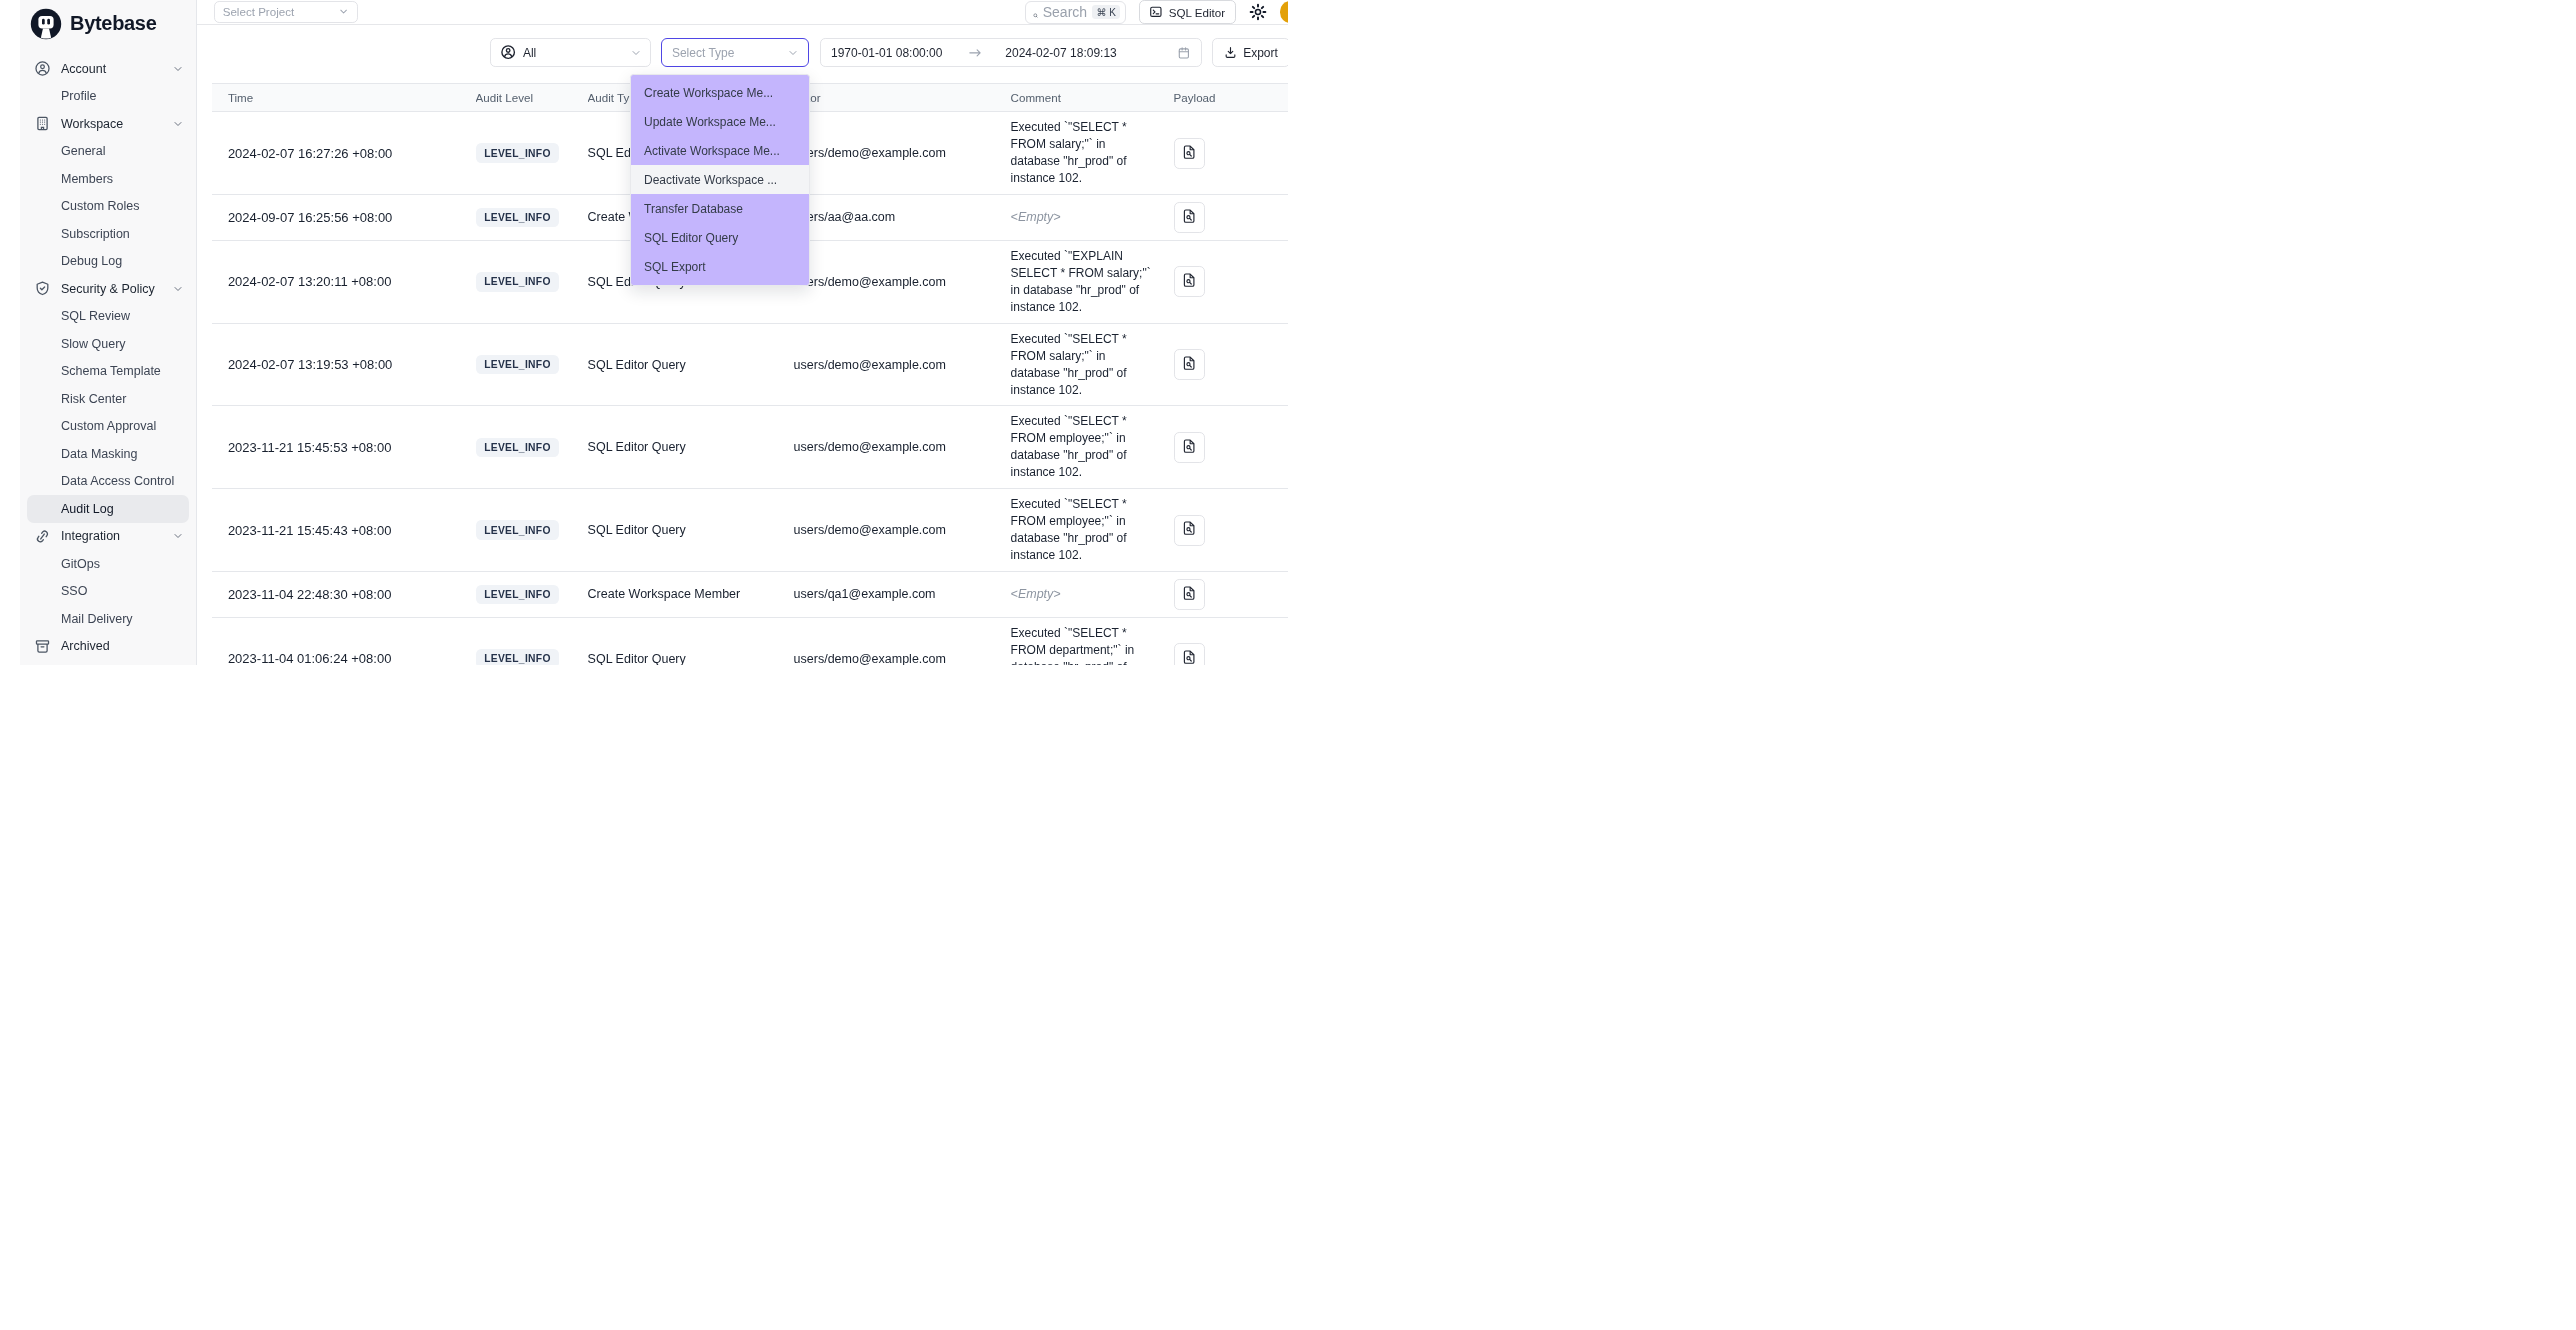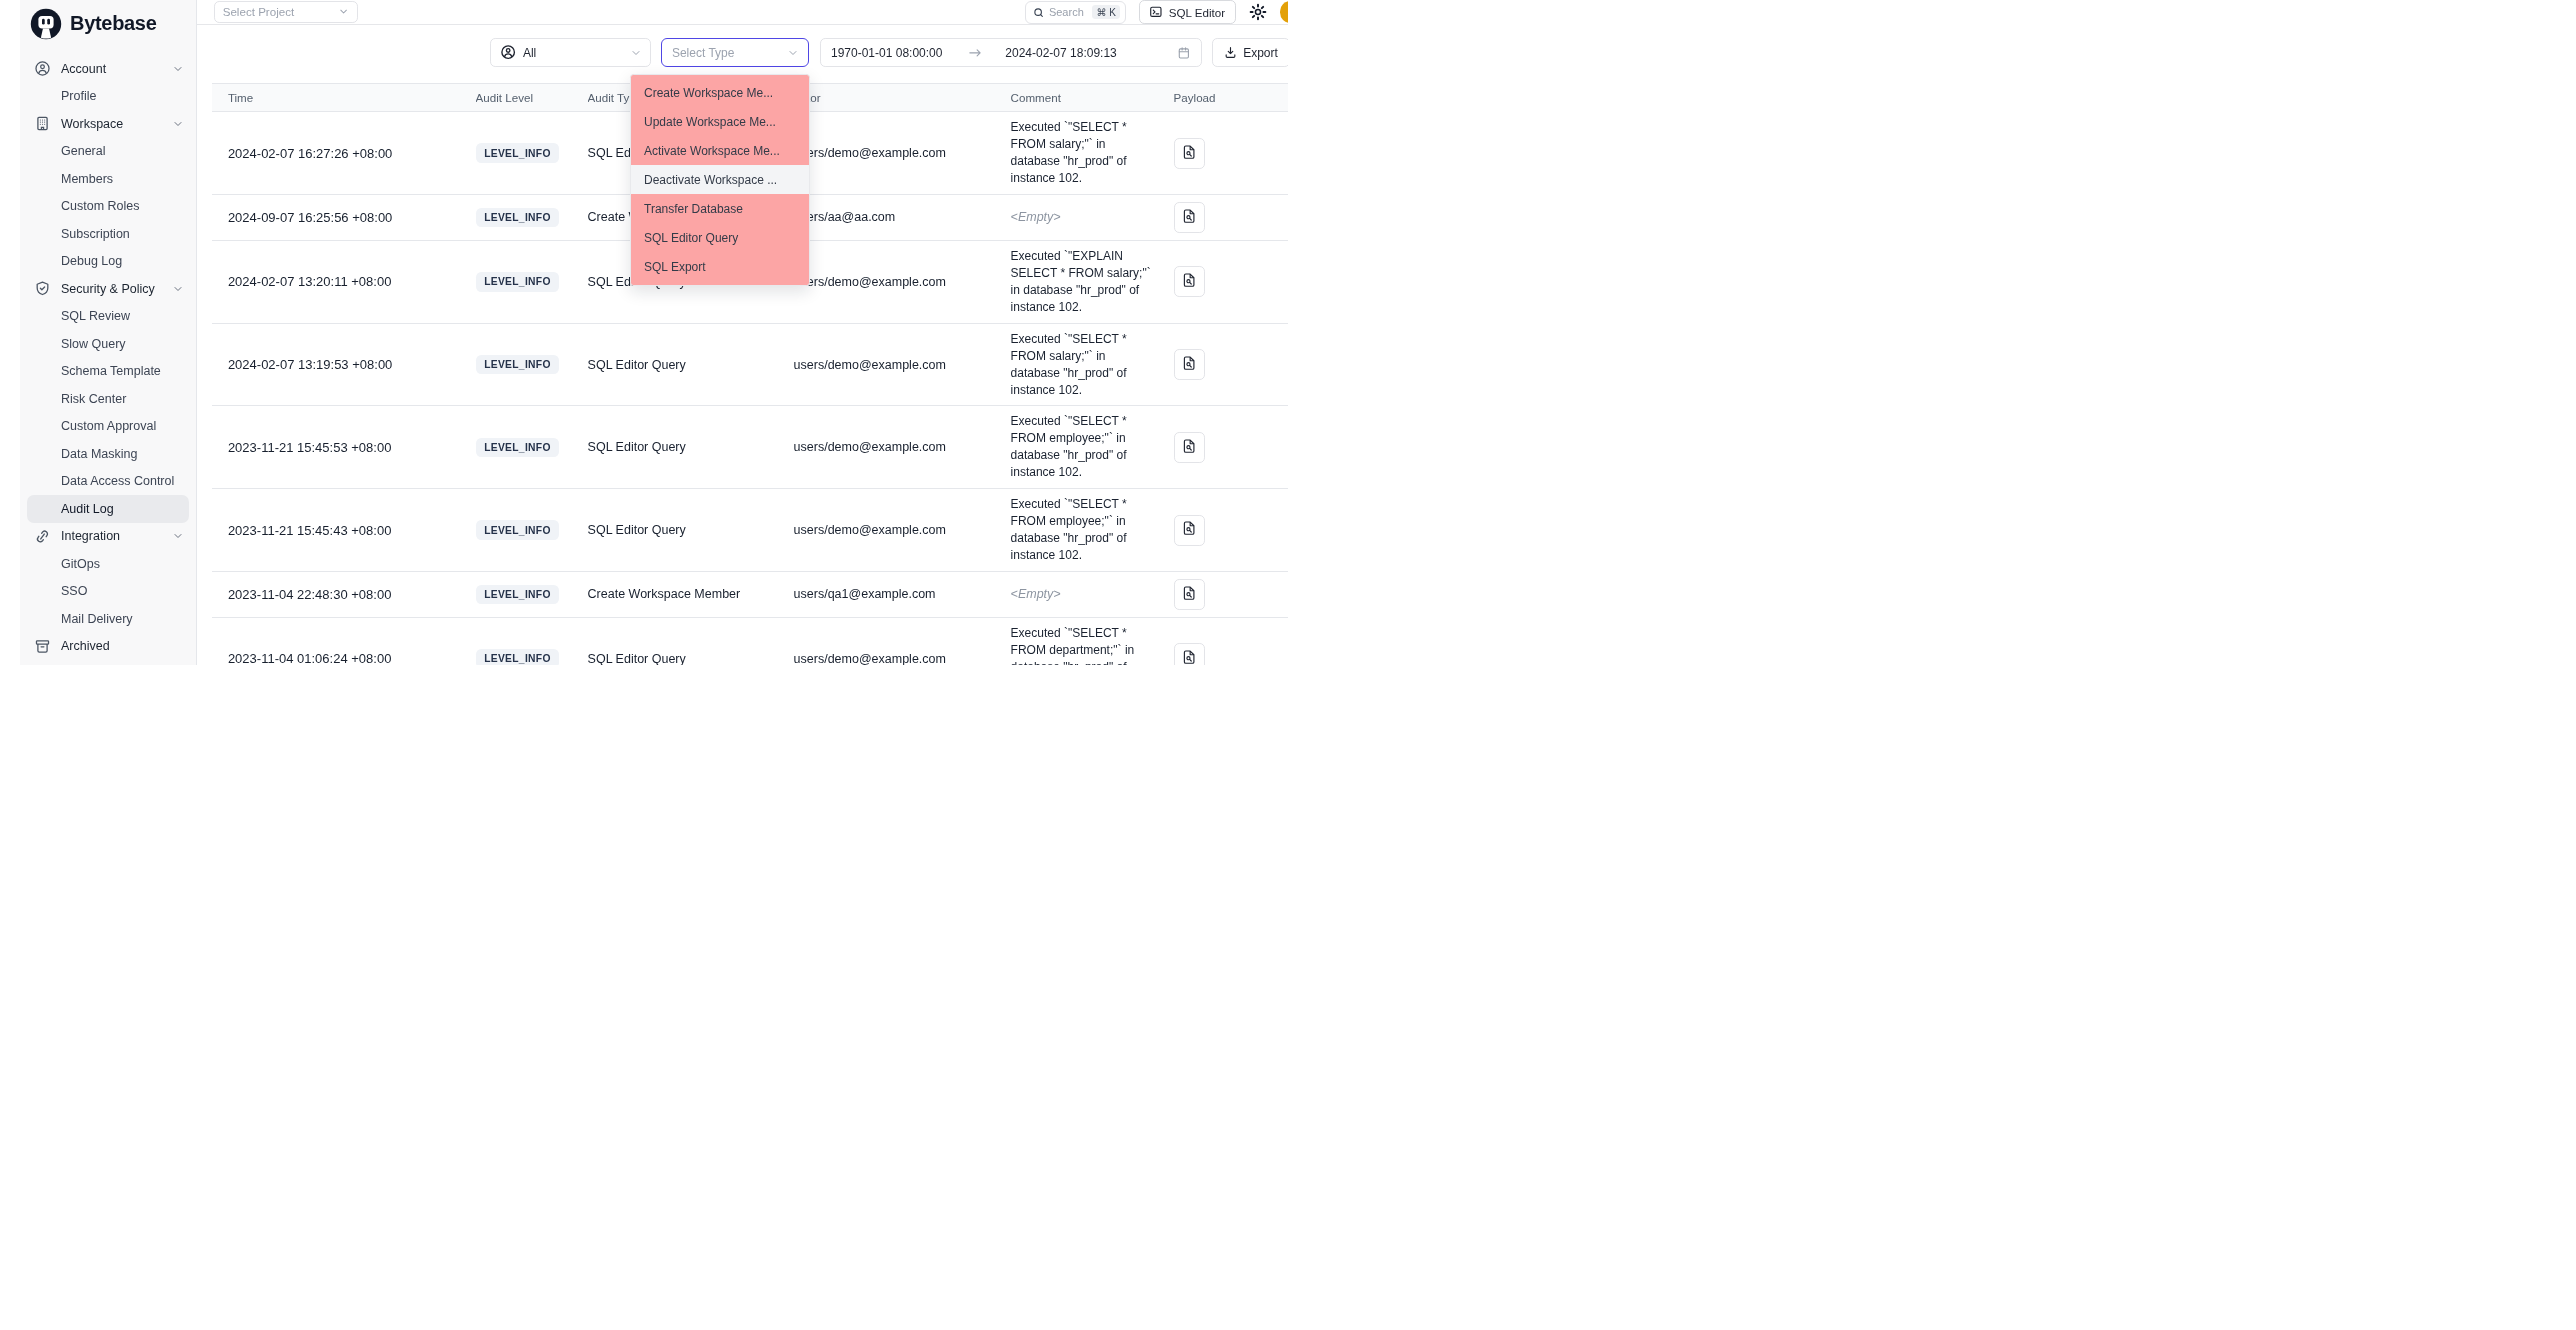--- a/index.html
+++ b/index.html
@@ -28,21 +28,21 @@
   .topbar { height:34px; border-bottom:0.9px solid #e6e7ea; display:flex;
     align-items:center; padding:0 6.9px 0 17px; gap:0; }
   .proj-select { width:144px; height:22.3px; border:0.9px solid #e3e4e8; border-radius:5.2px;
     display:flex; align-items:center; padding:0 7.7px; color:#9ca3af; font-size:11.6px;
     background:#fff; cursor:pointer; }
   .proj-select .chev { margin-left:auto; width:11.2px; height:11.2px; color:#9ca3af; }
   .top-right { margin-left:auto; display:flex; align-items:center; gap:13px; }
   .searchbox { width:101px; height:23px; border:0.9px solid #e3e4e8; border-radius:6px;
     display:flex; align-items:center; padding:0 4.3px 0 6.9px; gap:5.2px; background:#fff; cursor:text; }
   .searchbox .sicon { width:11.2px; height:11.2px; color:#374151; }
-  .searchbox .ph { color:#9aa1ac; font-size:11px; flex:1; }
+  .searchbox .ph { color:#9aa1ac; font-size:14px; flex:1; }
   .kbd { background:#eef0f3; border-radius:3.4px; font-size:10px; color:#374151;
     padding:1.7px 4.3px; white-space:nowrap; }
   .sql-editor-btn { height:24px; border:0.9px solid #d8dade; border-radius:5.2px; background:#fff;
     display:flex; align-items:center; gap:6px; padding:0 9.5px; font-size:11.6px;
     font-weight:500; color:#1f2430; cursor:pointer; }
   .sql-editor-btn .ticon { width:13.7px; height:13.7px; }
   .gearbtn { width:18px; height:18px; color:#111827; cursor:pointer; }
   .avatar { width:21.5px; height:21.5px; border-radius:50%; display:flex; align-items:center;
     justify-content:center; color:#fff; font-size:11px; font-weight:700; cursor:pointer;padding-left:16px; }
 
@@ -78,21 +78,21 @@
     word-wrap:break-word; }
   .tc.c4.emptyval { font-style:italic; color:#8d95a1; font-size:12.5px; }
   .badge { display:inline-block; background:#f0f3f7; color:#25324a; font-size:10.3px;
     font-weight:600; letter-spacing:0.3px; border-radius:5.2px; padding:4.3px 8.6px; }
   .payload-btn { width:31px; height:31px; border:0.9px solid #e3e4e8; border-radius:5.2px;
     background:#fff; display:flex; align-items:center; justify-content:center;
     cursor:pointer; color:#1f2430; }
   .payload-btn svg { width:16.3px; height:16.3px; }
 
   
-  .type-menu { position:absolute; left:787px; top:82px; width:180px; background:#fca5a5;
+  .type-menu { position:absolute; left:787px; top:82px; width:180px; background:#c4b5fd;
     border:0.9px solid #e8e9ec; border-radius:3.4px; box-shadow:0 5.2px 15.5px rgba(15,23,42,.12);
     z-index:20; padding:3.4px 0; }
   .type-menu .mi { height:29px; display:flex; align-items:center; padding:0 13px;
     font-size:12px; color:#333b48; cursor:pointer; white-space:nowrap; overflow:hidden; }
   .type-menu .mi.hl { background:#f3f4f6; }
 </style>
 </head>
 <body>
 
 <div class="app">

